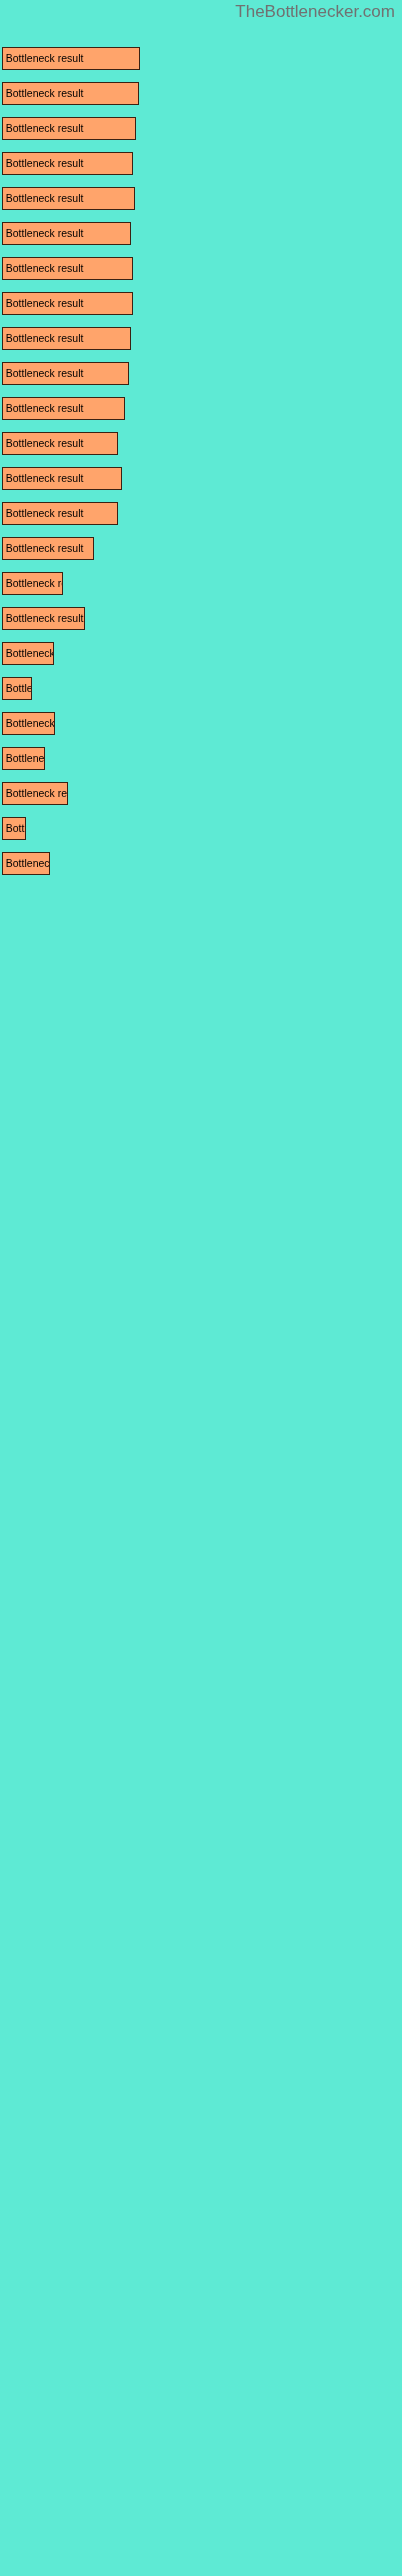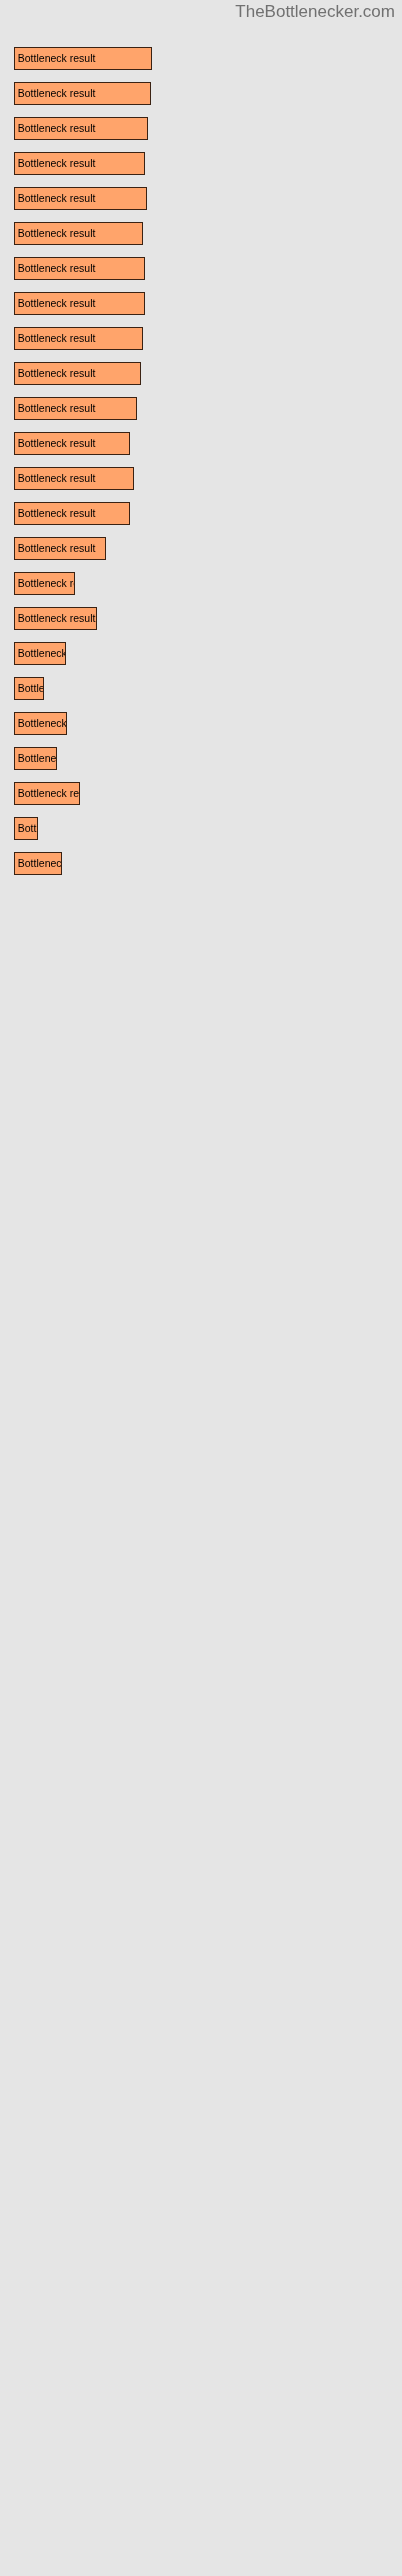--- a/index.html
+++ b/index.html
@@ -7,21 +7,21 @@
     width:403px;
     height:2576px;
     background:#000000;
     font-family:"Liberation Sans", sans-serif;
     overflow:hidden;
   }
   #page {
     position:relative;
     width:403px;
     height:2576px;
-    background:#e5e5e5;
+    background:#5eead4;
   }
   #site-title {
     position:absolute;
     top:2.4px;
     right:8px;
     font-size:17px;
     line-height:19.3px;
     color:#717171;
     font-family:"Liberation Sans", sans-serif;
     letter-spacing:0px;
@@ -29,21 +29,20 @@
   }
   #chart-area {
     position:absolute;
     left:0;
     top:47px;
     width:403px;
   }
   .bar-row {
     position:relative;
     height:35px;
-    margin-left:12px;
   }
   .bar {
     position:absolute;
     left:2.4px;
     top:0;
     height:22.5px;
     background:#ffa46b;
     border:0.8px solid #3a2213;
     overflow:hidden;
     white-space:nowrap;

